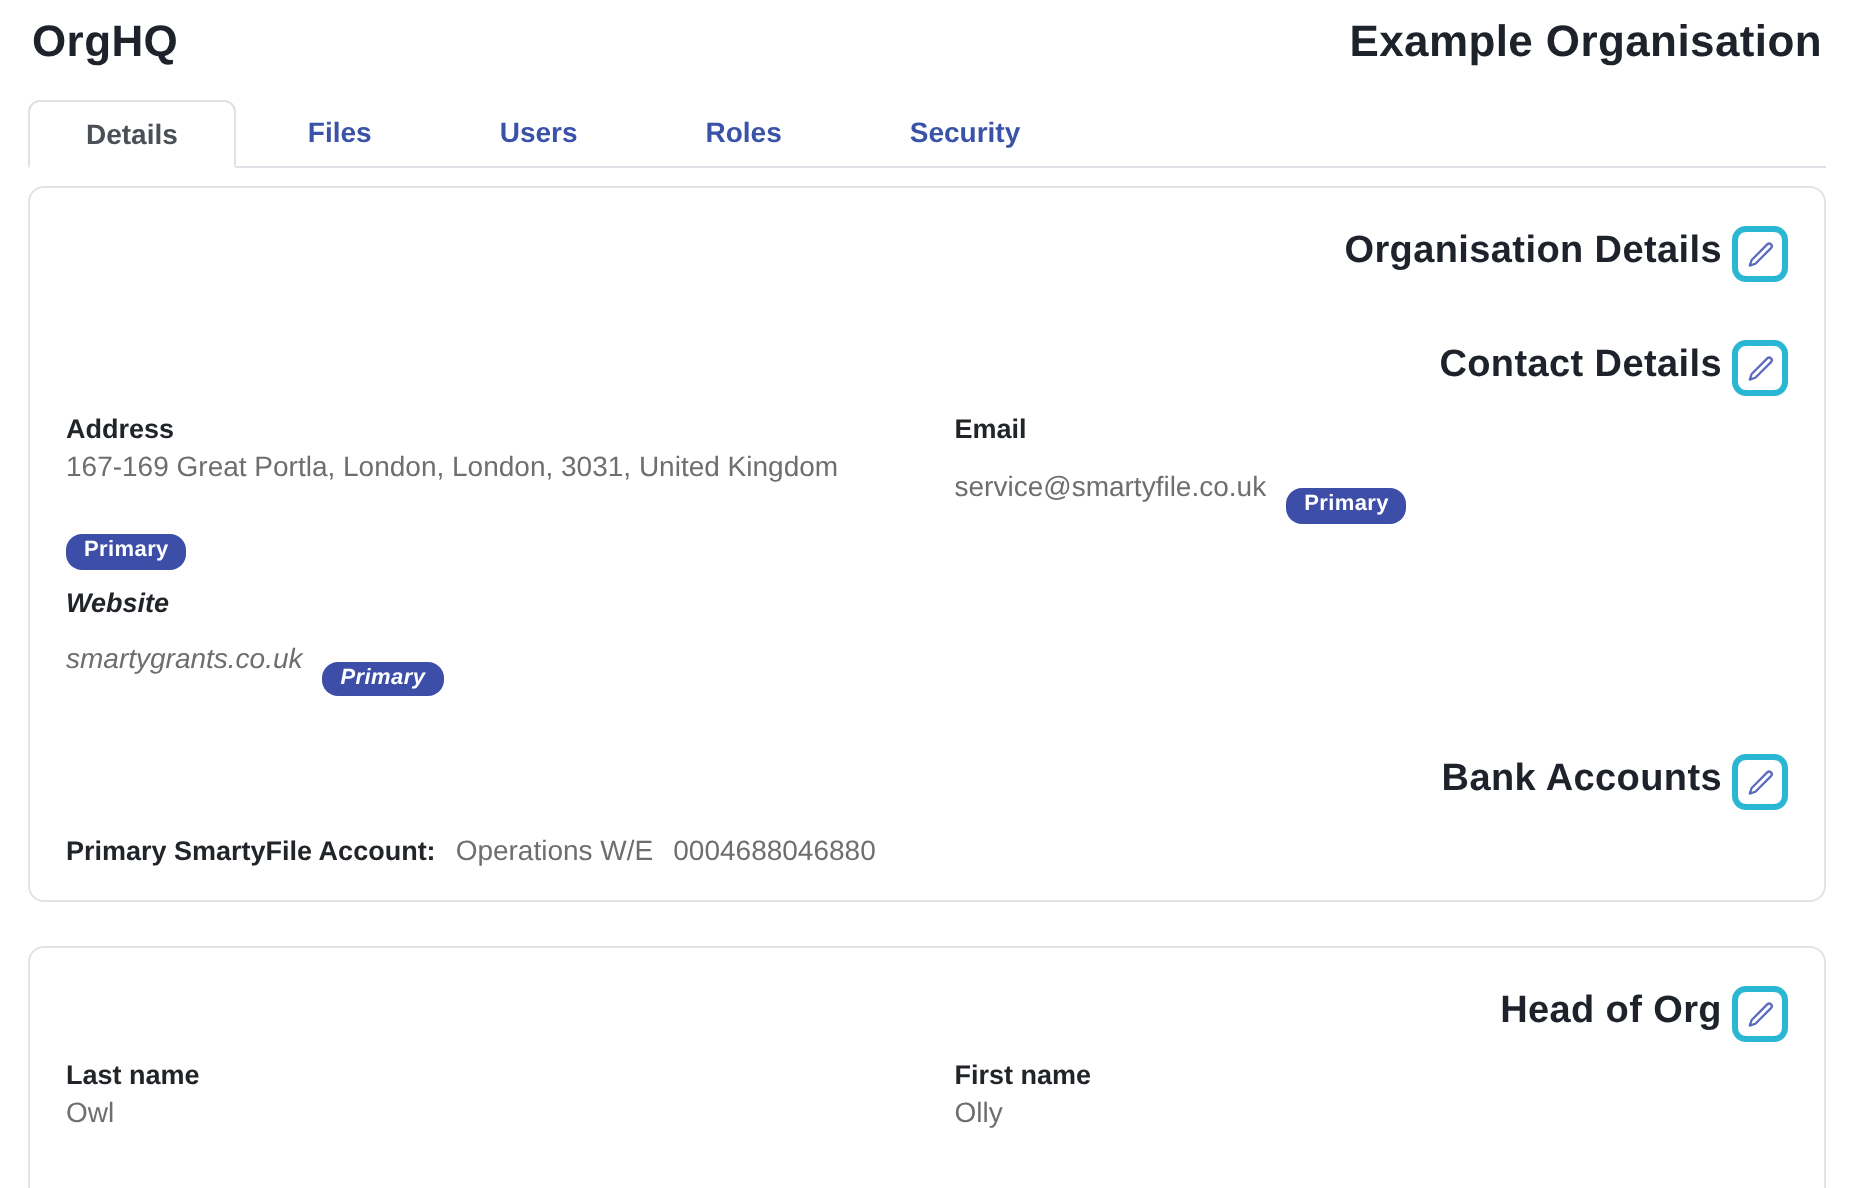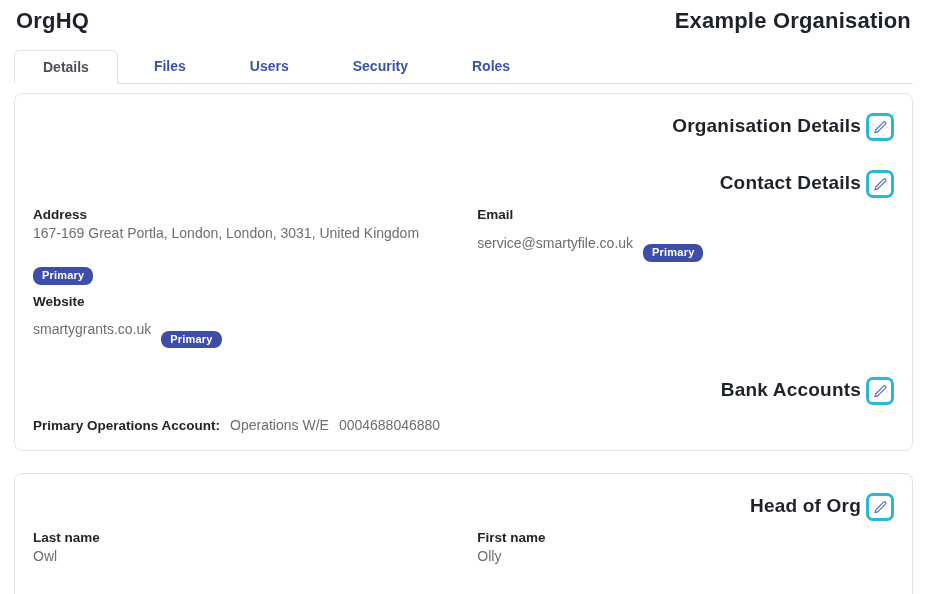--- a/index.html
+++ b/index.html
@@ -56,21 +56,21 @@
   .value-row{display:flex;align-items:center;gap:10px;}
 
   .badge{display:inline-block;background:var(--badge-bg);color:#fff;
     font-size:11px;font-weight:700;padding:3px 9px 3.5px 9px;border-radius:8px;
     line-height:11px;letter-spacing:.2px;margin-top:20px;}
   .badge-line{margin-top:5px;}
 
   .section{margin-top:26px;}
   .section.first{margin-top:0;}
   .section.bank .heading-row{margin-top:8px;}
-  .subfield{margin-top:8px;}
+  .subfield{margin-top:8px;font-style:italic;}
 
   
   .bank-line{margin-top:12px;display:flex;align-items:baseline;gap:10px;
     font-size:13.5px;}
   .bank-line .label{font-size:13.5px;}
   .bank-line .acct{color:var(--value-gray);font-size:14px;}
 </style>
 </head>
 <body>
 
@@ -78,22 +78,22 @@
 
   <header class="topbar">
     <h1>OrgHQ</h1>
     <h1>Example Organisation</h1>
   </header>
 
   <nav class="tabs">
     <div class="tab active">Details</div>
     <div class="tab">Files</div>
     <div class="tab">Users</div>
+    <div class="tab">Roles</div>
     <div class="tab">Security</div>
-    <div class="tab">Roles</div>
   </nav>
 
   <main>
 
     <section class="card">
 
       <div class="section first">
         <div class="heading-row">
           <h2>Organisation Details</h2>
           <button class="edit-btn">
@@ -145,21 +145,21 @@
       <div class="section bank">
         <div class="heading-row">
           <h2>Bank Accounts</h2>
           <button class="edit-btn">
             <svg width="15" height="15" viewBox="0 0 24 24" fill="none" stroke="#5b6abf" stroke-width="1.8" stroke-linecap="round" stroke-linejoin="round">
               <path d="M17 3.5a2.1 2.1 0 0 1 3 3L7.5 19 3 20.5 4.5 16 17 3.5z"></path>
             </svg>
           </button>
         </div>
         <div class="bank-line">
-          <span class="label">Primary Operations Account:</span>
+          <span class="label">Primary SmartyFile Account:</span>
           <span class="acct">Operations W/E</span>
           <span class="acct">0004688046880</span>
         </div>
       </div>
 
     </section>
 
     <section class="card secondary">
       <div class="section first">
         <div class="heading-row">

